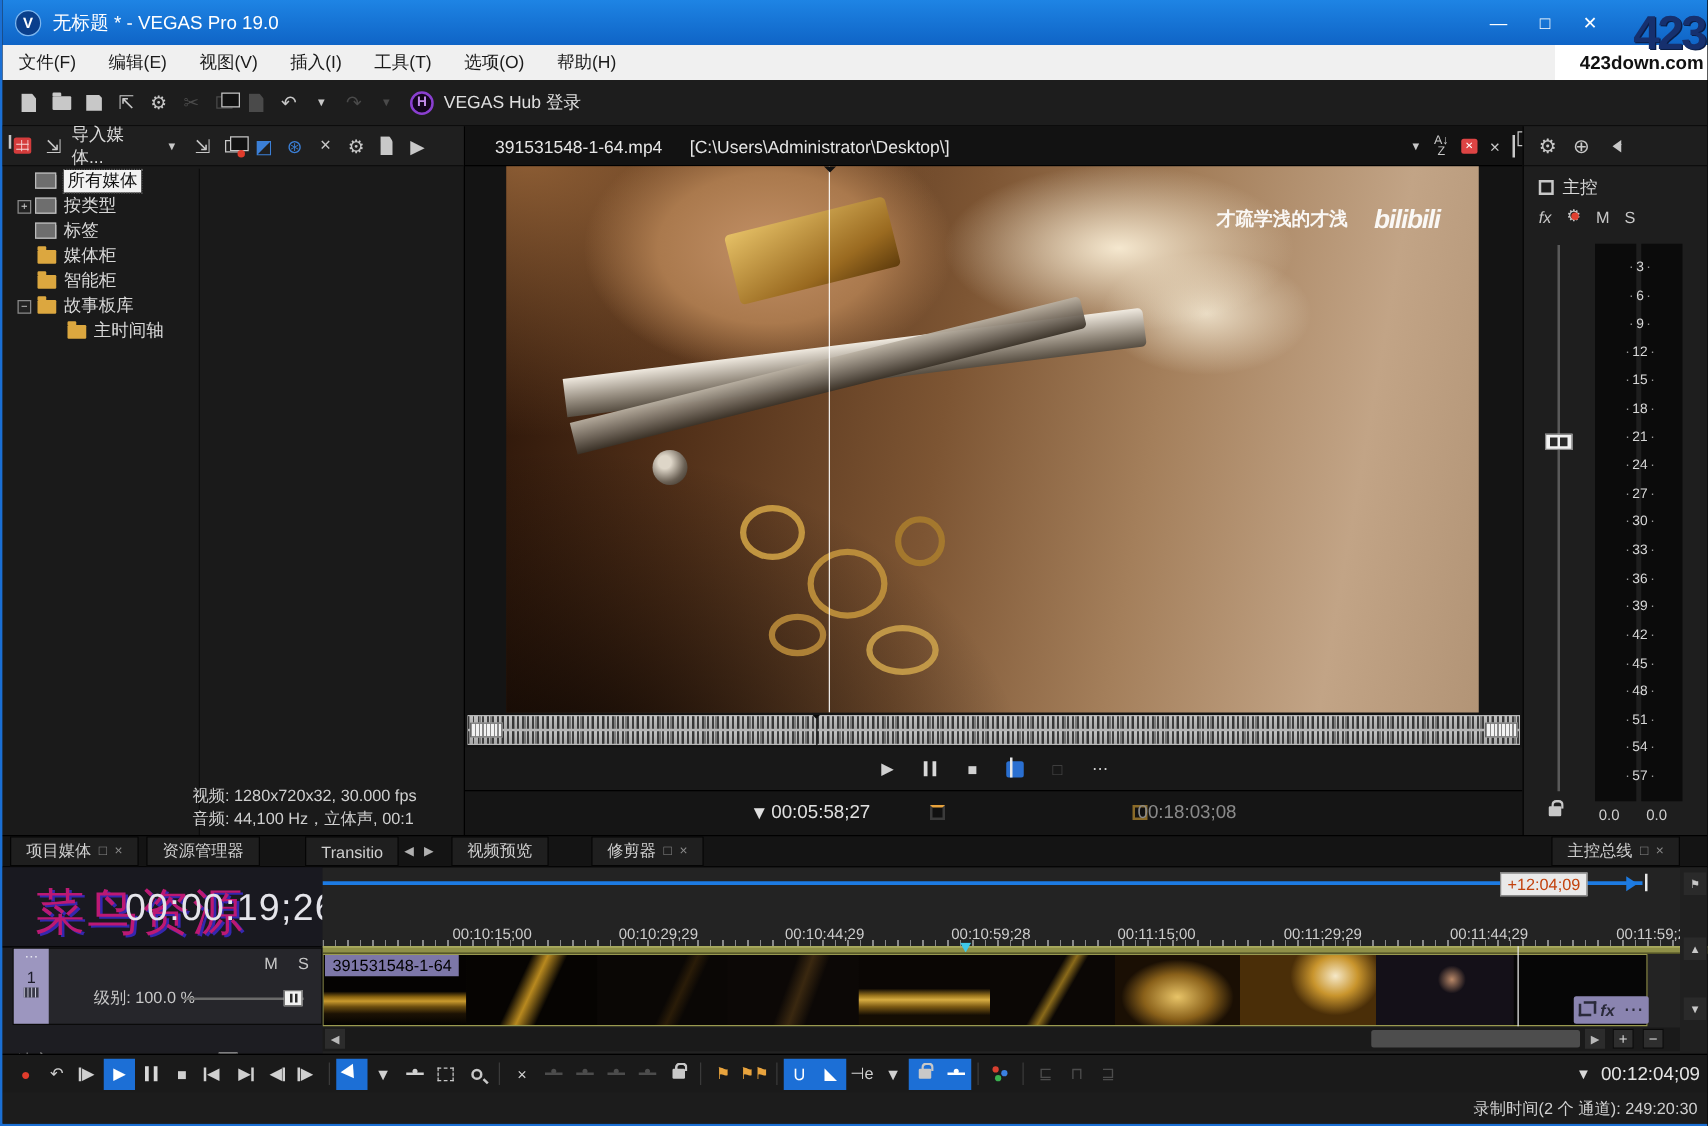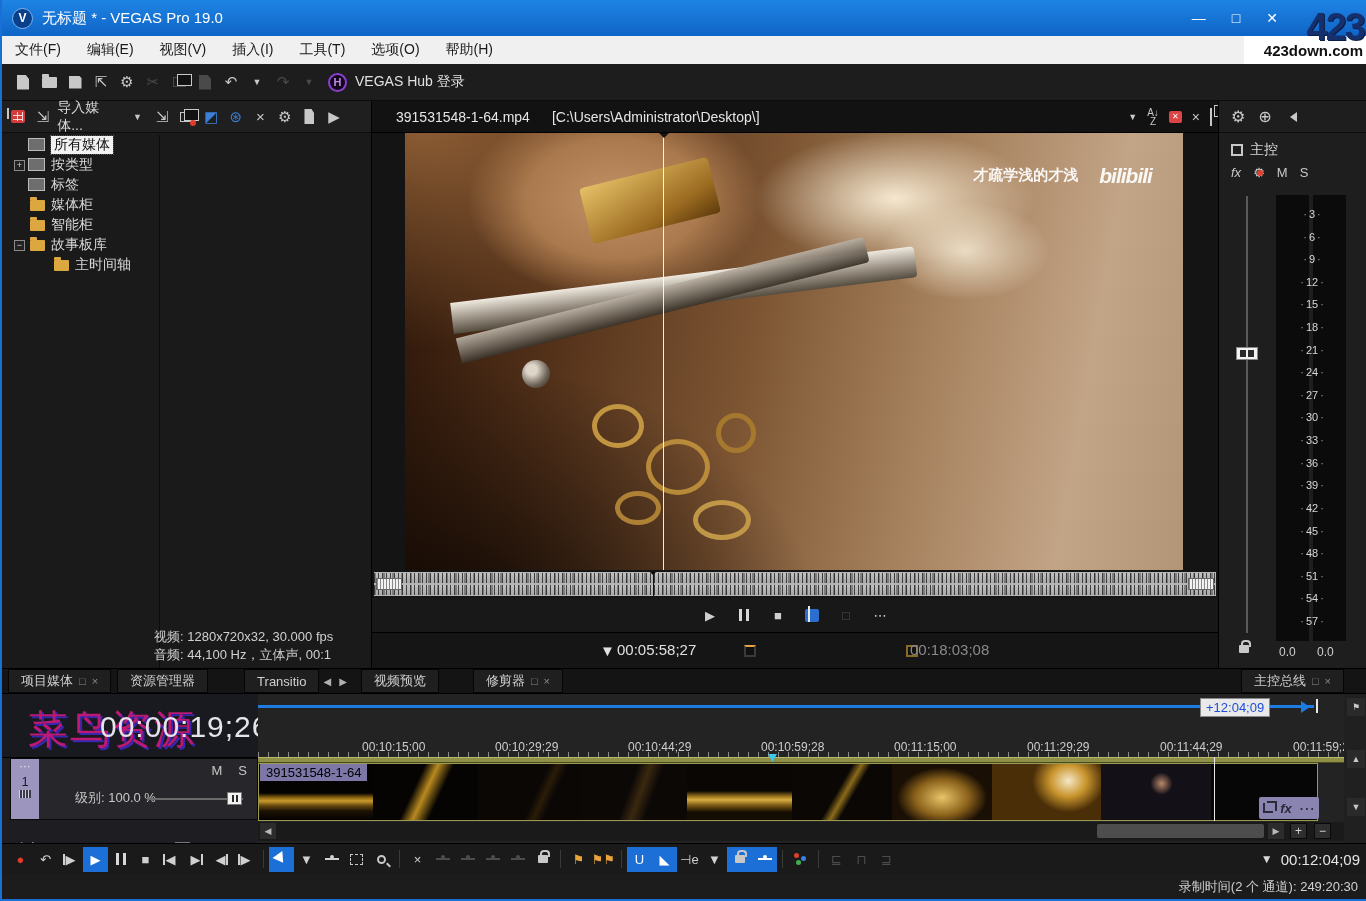--- a/index.html
+++ b/index.html
@@ -195,21 +195,21 @@
   .hhandle i { width:2px; height:7px; background:#2a2a2a; }
   .rate-row { position:absolute; left:0; top:132px; width:256px; height:46px; color:#c8c8c8; font-size:13px; }
   .rate-label { position:absolute; left:12px; top:14px; }
   .hs2 { left:95px; top:22px; width:156px; }
   .tri-up { position:absolute; top:14px; left:3px; border:5px solid transparent; border-bottom-color:#e8e8e8; }
 
   .tl-right { position:absolute; left:256px; top:694px; width:1110px; height:149px; background:#232323; overflow:hidden; }
   .marker-line { position:absolute; left:0; top:11px; width:1056px; height:3px; background:#1d7be2; }
   .marker-line:after { content:""; position:absolute; right:-2px; top:-4px; border:6px solid transparent; border-left:9px solid #1d7be2; }
   .marker-tick { position:absolute; left:1058px; top:5px; width:2px; height:14px; background:#e8e8e8; }
-  .drag-tip { position:absolute; left:942px; top:4px; background:#e9e9e9; border:1px solid #888; color:#1d4ed8;
+  .drag-tip { position:absolute; left:942px; top:4px; background:#e9e9e9; border:1px solid #888; color:#c2410c;
       font-size:13px; padding:0 5px; line-height:17px; }
   .ruler { position:absolute; left:0; top:44px; width:1110px; height:19px; color:#cdcdcd; font-size:12px; }
   .ruler-lab { position:absolute; top:2px; white-space:nowrap; }
   .ruler-ticks { position:absolute; left:0; bottom:0; width:100%; height:5px;
       background:repeating-linear-gradient(90deg,#8a8a8a 0 1px,transparent 1px 10px); }
   .loop-bar { position:absolute; left:0; top:63px; width:1110px; height:6px; background:#8f9048; border-top:1px solid #b9ba6a; border-bottom:1px solid #4a4a20; }
   .cyan-mark { position:absolute; left:510px; top:60px; width:9px; height:8px; background:#3fc8e8; clip-path:polygon(0 0,100% 0,50% 100%); }
   .track-lane { position:absolute; left:0; top:69px; width:1060px; height:58px; border:1px solid #9a9a50; background:#0a0806; display:flex; }
   .seg { height:100%; }
   .s1 { width:114px; background:linear-gradient(#050302 52%,#8a6410 60%,#c99a2e 66%,#6a4c0e 74%,#1c1204 84%,#030201); }

